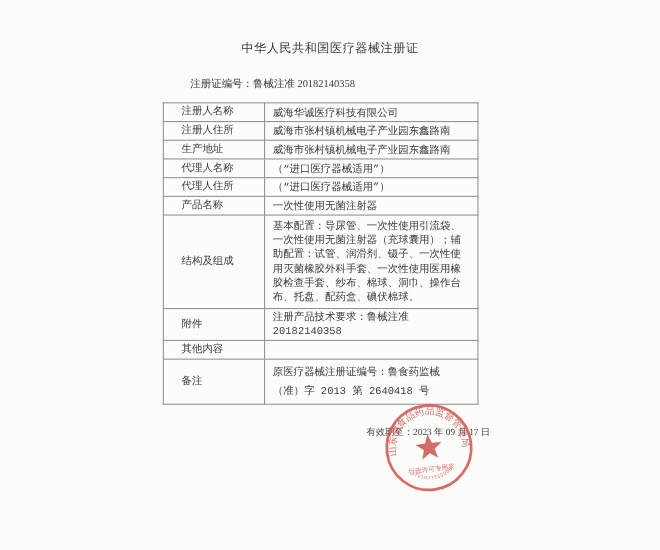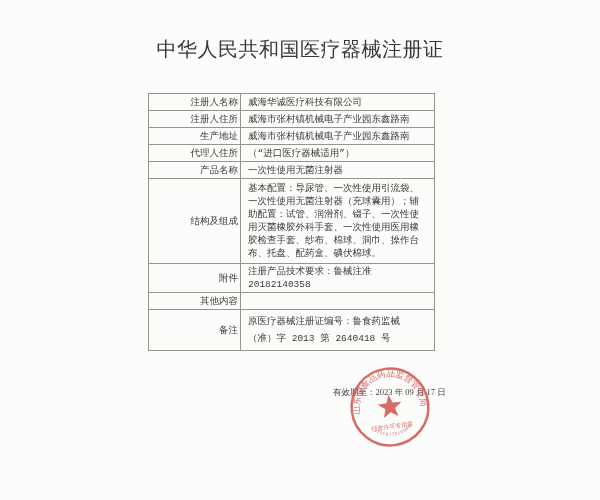--- a/index.html
+++ b/index.html
@@ -10,40 +10,40 @@
     overflow:hidden;
   }
   #page {
     position:relative;
     width:600px; height:500px;
     background:#fcfcfa;
   }
   .doc-title {
     position:absolute; top:36px; left:0; width:600px;
     text-align:center;
-    font-size:20px; letter-spacing:0.5px;
+    font-size:11px; letter-spacing:0.5px;
     color:#383838;
   }
   .cert-line {
     position:absolute; top:70px; left:173px;
     font-size:9.5px; color:#3a3a3a;
   }
   table.reg-table {
     position:absolute; top:93px; left:148px;
     width:287px;
     border-collapse:collapse;
     table-layout:fixed;
   }
   table.reg-table td {
     border:1px solid #96948f;
     font-size:9.5px; line-height:13px;
     color:#3a3a3a;
     vertical-align:middle;
   }
-  td.lbl { width:92px; text-align:right; padding:1px 2px; }
+  td.lbl { width:92px; text-align:left; padding:1px 16px; }
   td.val { padding:1px 7px; text-align:left;font-family:Liberation Mono, monospace; }
   tr.single td { height:17px; }
   tr.multi td.val { padding:3px 7px 3px 7px; }
   tr.remark td.val { line-height:17px; padding:3px 7px; }
   .footer-left {
     position:absolute; top:387px; left:139px;
     font-size:8.5px; color:#3f3f3f;
   }
   .footer-right {
     position:absolute; top:385px; left:333px;
@@ -57,34 +57,39 @@
     pointer-events:none;
   }
 </style>
 </head>
 <body>
 
 <div id="page">
 
   <div class="doc-title">中华人民共和国医疗器械注册证</div>
 
+  <div class="cert-line"><span>注册证编号：</span><span>鲁械注准 20182140358</span></div>
 
   <table class="reg-table">
     <tbody>
       <tr class="single">
         <td class="lbl">注册人名称</td>
         <td class="val">威海华诚医疗科技有限公司</td>
       </tr>
       <tr class="single">
         <td class="lbl">注册人住所</td>
         <td class="val">威海市张村镇机械电子产业园东鑫路南</td>
       </tr>
       <tr class="single">
         <td class="lbl">生产地址</td>
         <td class="val">威海市张村镇机械电子产业园东鑫路南</td>
+      </tr>
+      <tr class="single">
+        <td class="lbl">代理人名称</td>
+        <td class="val">（“进口医疗器械适用”）</td>
       </tr>
       <tr class="single">
         <td class="lbl">代理人住所</td>
         <td class="val">（“进口医疗器械适用”）</td>
       </tr>
       <tr class="single">
         <td class="lbl">产品名称</td>
         <td class="val">一次性使用无菌注射器</td>
       </tr>
       <tr class="multi">

